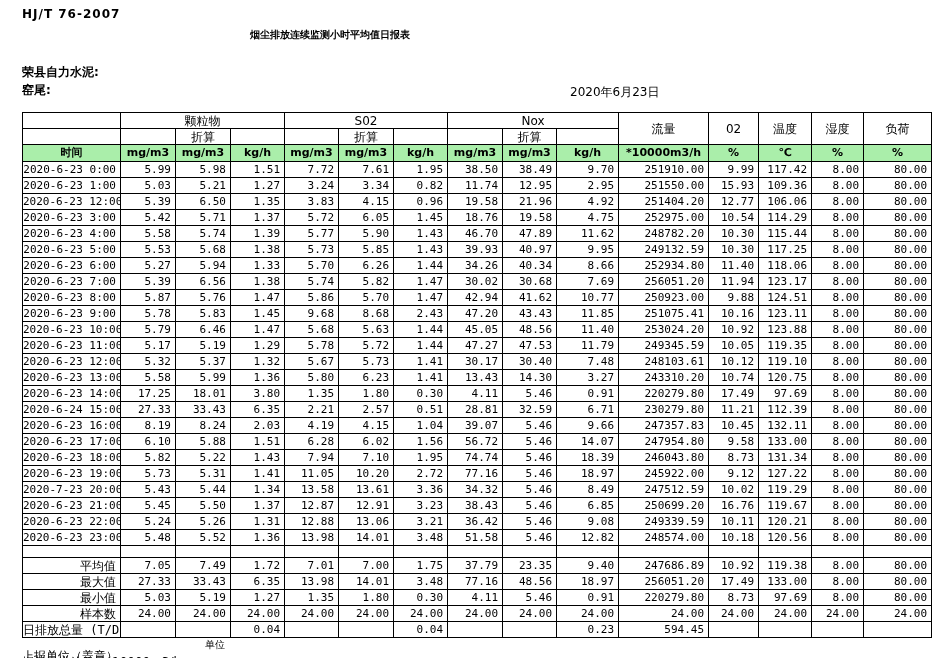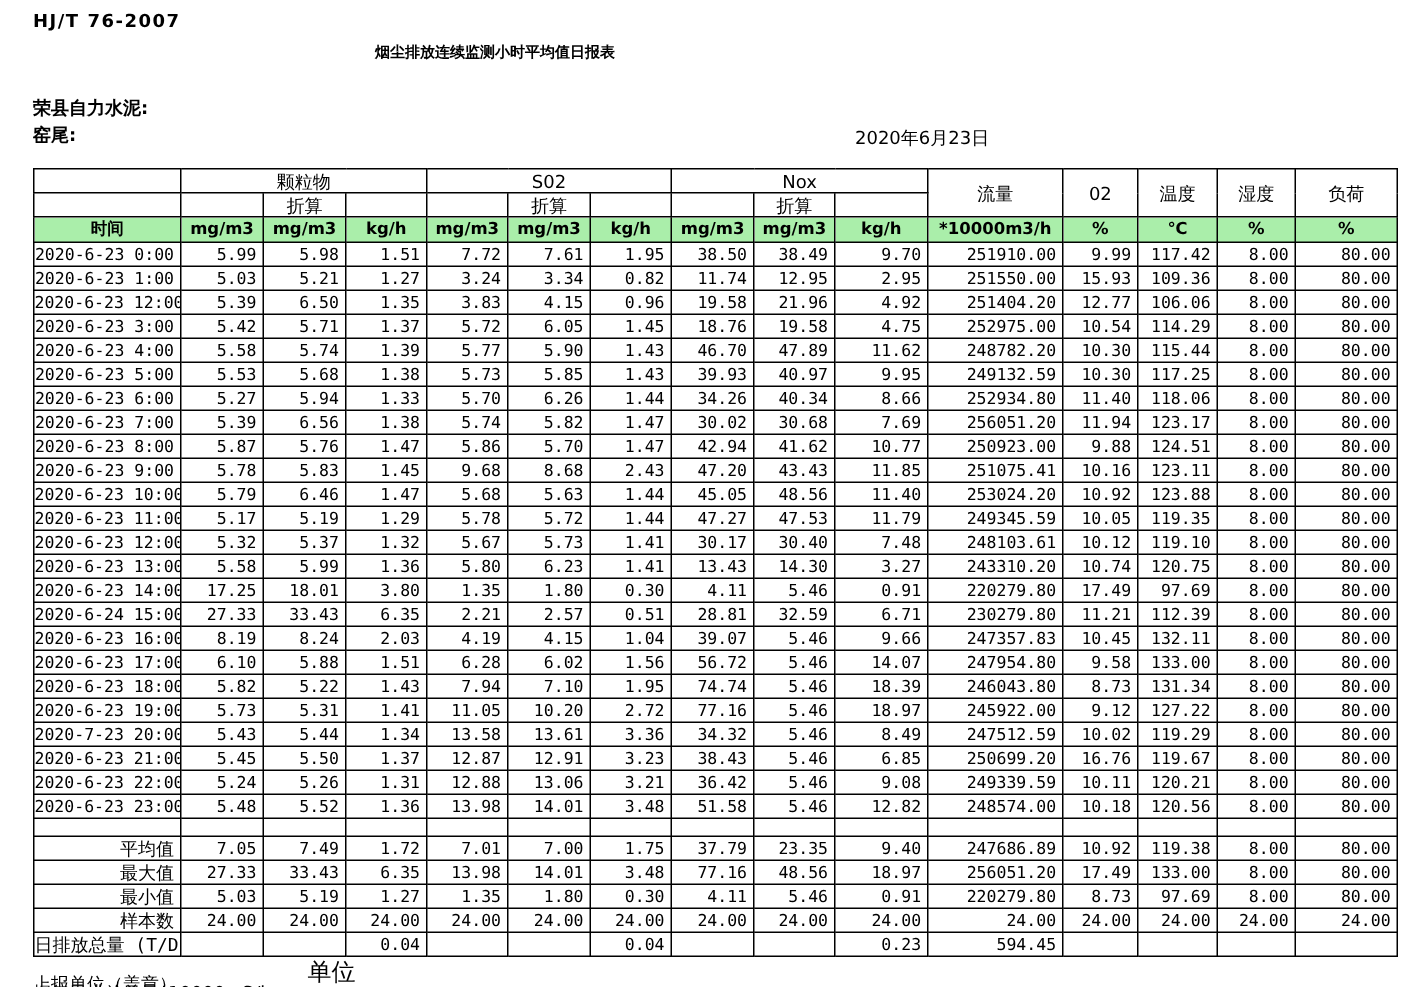--- a/index.html
+++ b/index.html
@@ -30,21 +30,21 @@
   tr.unitrow td { height:16px; font-size:11px;font-weight:bold; }
   td.green { background:var(--green, #aaeeaa); }
   td.time-head { font-size:13px; }
   td.single-head { font-size:13px; }
   tr.spacer td { height:11px; line-height:11px; }
   td.sum-label { font-family:"DejaVu Sans", sans-serif; font-size:12px; }
   td.total-label { font-family:"DejaVu Sans", sans-serif; font-size:12px; text-align:left; padding:0 0 0 2px; }
 
   .footer-line1 { position:absolute; left:22px; top:618px; font-size:12px;margin-top:36px; }
   .footer-line2 { position:absolute; left:22px; top:648px; font-size:12px; }
-  .footer-unit  { position:absolute; left:205px; top:638px; font-size:16px; }
+  .footer-unit  { position:absolute; left:205px; top:638px; font-size:10px; }
 </style>
 </head>
 <body>
 
 <div class="doc-code">HJ/T  76-2007</div>
 <div class="report-title">烟尘排放连续监测小时平均值日报表</div>
 <div class="company-line">荣县自力水泥:</div>
 <div class="station-line">窑尾:</div>
 <div class="date-line">2020年6月23日</div>
 

